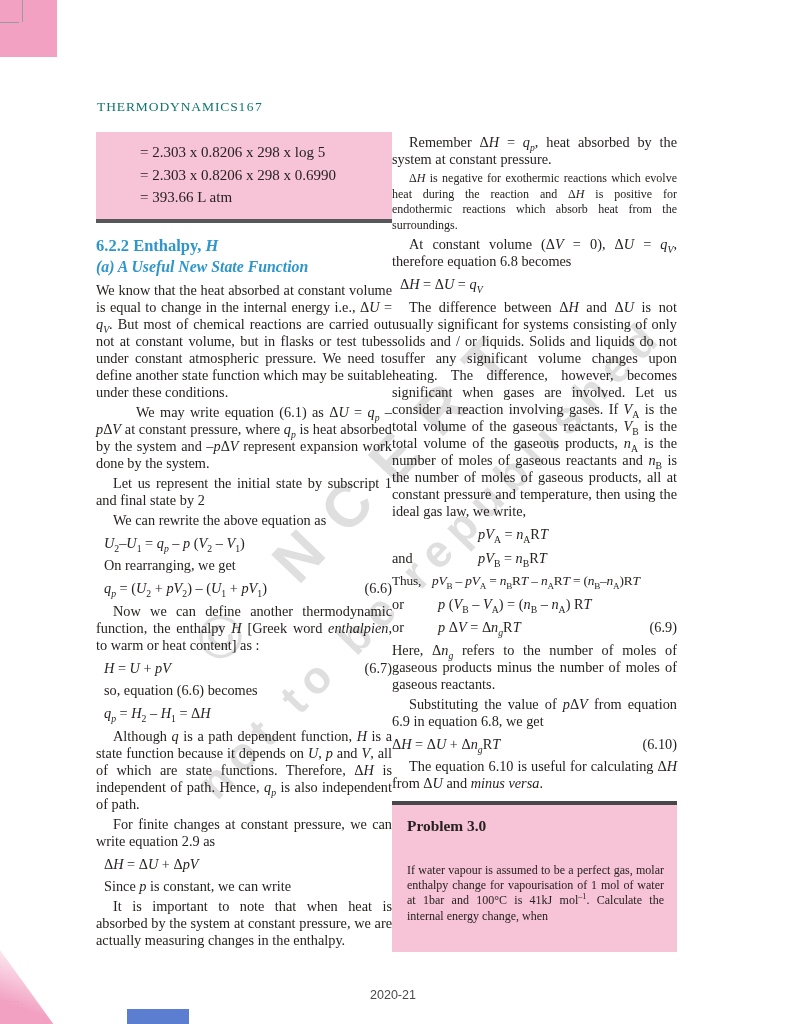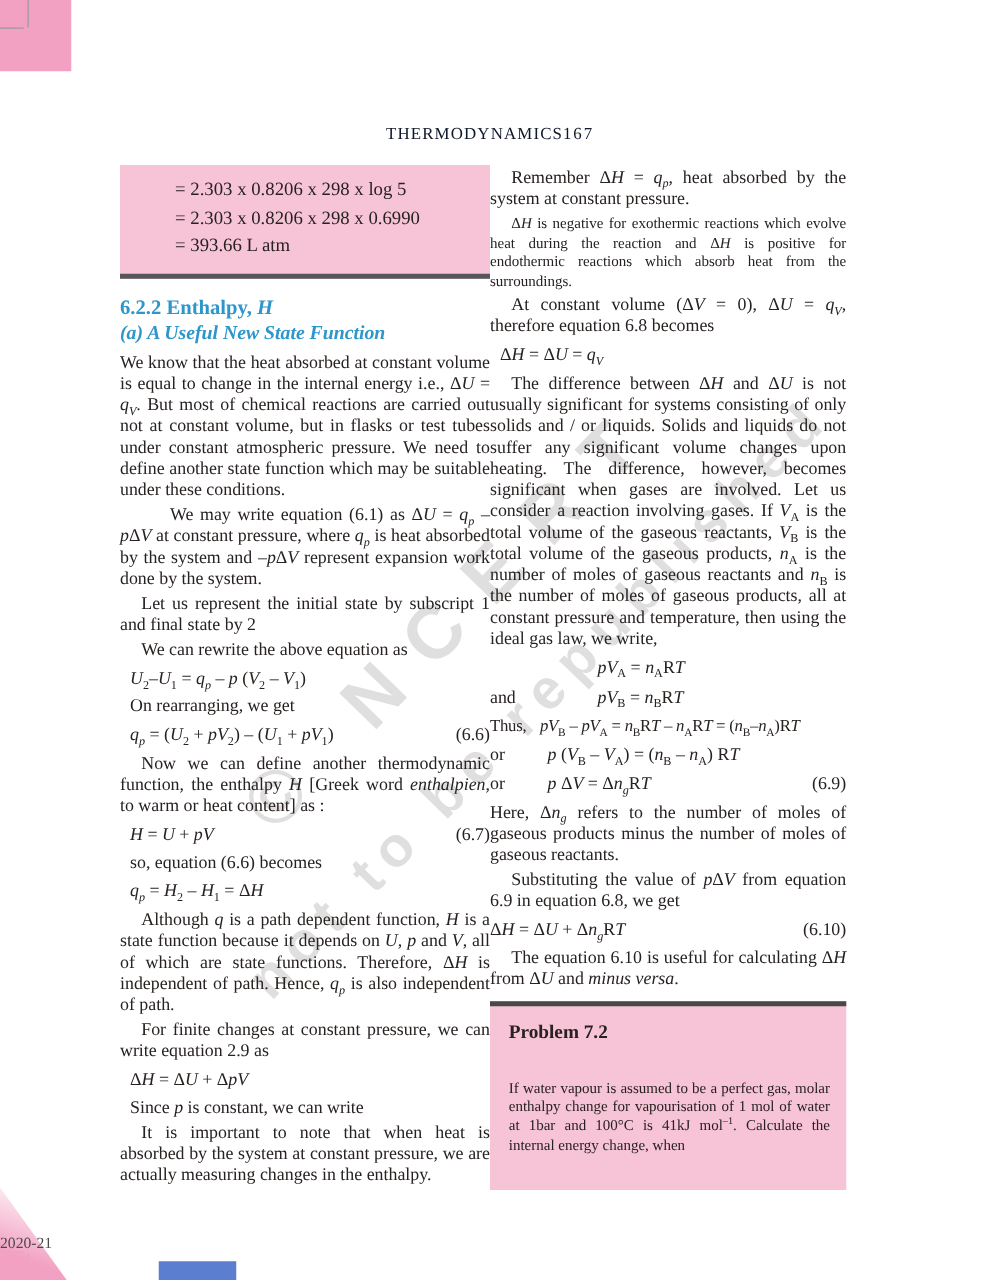--- a/index.html
+++ b/index.html
@@ -20,22 +20,22 @@
 
   
   .watermark{position:absolute;left:50%;top:51%;width:660px;
              transform:translate(-50%,-50%) rotate(-46deg);
              text-align:center;z-index:1;color:var(--wm-gray);opacity:.55;
              font-family:"Liberation Sans",sans-serif;font-weight:bold;pointer-events:none;}
   .wm1{font-size:60px;letter-spacing:26px;white-space:nowrap;}
   .wm2{font-size:45px;letter-spacing:9px;margin-top:36px;white-space:nowrap;}
 
   
-  .pagehead{position:absolute;top:99px;left:97px;right:99px;display:flex;justify-content:center;
-            font-size:13.5px;color:#0f172a;letter-spacing:.9px;z-index:2;}
+  .pagehead{position:absolute;top:99px;left:97px;right:99px;display:flex;justify-content:flex-start;
+            font-size:13.5px;color:#0f766e;letter-spacing:.9px;z-index:2;}
   .pagehead .pnum{letter-spacing:1.5px;}
 
   
   .content{position:absolute;top:132px;left:96px;width:596px;display:flex;z-index:2;}
   .col-left{width:296px;flex:0 0 296px;}
   .col-right{width:285px;flex:0 0 285px;}
 
   .calcbox{background:var(--pink);border-bottom:4px solid var(--border-dark);
            padding:9px 8px 10px 44px;font-size:15px;line-height:1.5;margin-bottom:13px;}
   .calcline{white-space:nowrap;}
@@ -59,22 +59,22 @@
   .eqrow.small .eqlab{flex-basis:40px;}
   .eqnum{margin-left:auto;padding-left:6px;}
   sub{font-size:68%;line-height:0;}
   sup{font-size:68%;line-height:0;}
 
   .problembox{margin-top:9px;background:var(--pink);border-top:4px solid #48484b;
               padding:10px 13px 28px 15px;}
   .ptitle{font-weight:bold;font-size:15.4px;margin:2px 0 7px;}
   .pbody{font-size:12px;line-height:1.26;text-align:justify;margin-top:28px;}
 
-  .pagefoot{position:absolute;bottom:22px;left:0;right:0;text-align:left;z-index:2;
-            font-family:Liberation Serif, serif;font-size:12.5px;color:#4a4a4a;}
+  .pagefoot{position:absolute;bottom:22px;left:0;right:0;text-align:center;z-index:2;
+            font-family:Liberation Sans, sans-serif;font-size:12.5px;color:#4a4a4a;}
 </style>
 </head>
 <body>
 
 <div class="page" style="--pink: #f7c3d7; --blue: #2e96cb; --border-dark: #56575b; --text-dark: #272220; --wm-gray: #c7c5c6; --corner-pink: #f2a1c2; --corner-blue: #5b7ed0; --crop-gray: #9a9a9a;">
 
   <div class="corner-pink"></div>
   <div class="crop tl-v"></div>
   <div class="crop tl-h"></div>
   <div class="crop bl-v"></div>
@@ -166,21 +166,21 @@
           </div>
           <p class="para">Here, Δ<i>n</i><sub><i>g</i></sub> refers to the number of moles of gaseous products minus the number of moles of gaseous reactants.</p>
           <p class="para i1">Substituting the value of <i>p</i>Δ<i>V</i> from equation 6.9 in equation 6.8, we get</p>
           <div class="eqrow fl">
             <span class="eqbody">Δ<i>H</i> = Δ<i>U</i> + Δ<i>n</i><sub><i>g</i></sub>R<i>T</i></span>
             <span class="eqnum">(6.10)</span>
           </div>
           <p class="para i1">The equation 6.10 is useful for calculating Δ<i>H</i> from Δ<i>U</i> and <i>minus versa</i>.</p>
         </div>
       <div class="problembox">
-        <div class="ptitle">Problem 7.2</div>
+        <div class="ptitle">Problem 3.0</div>
         <div class="pbody">If water vapour is assumed to be a perfect gas, molar enthalpy change for vapourisation of 1 mol of water at 1bar and 100°C is 41kJ mol<sup>–1</sup>. Calculate the internal energy change, when</div>
       </div>
     </div>
 
   </div>
 
   <div class="pagefoot">
     <span>2020-21</span>
   </div>
 

